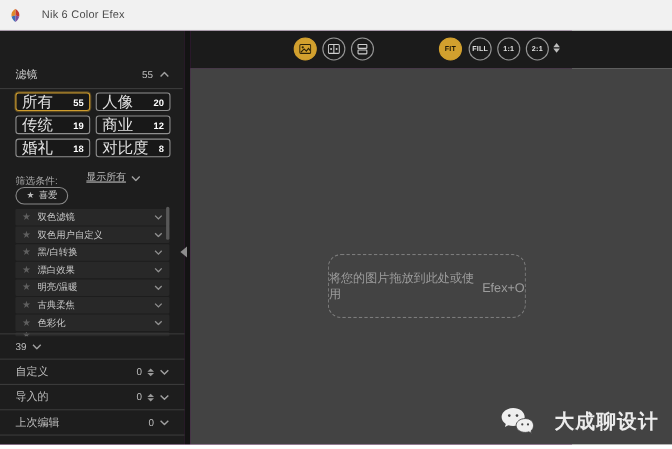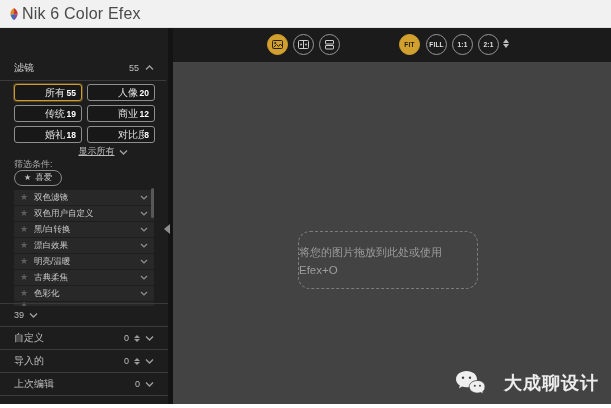--- a/index.html
+++ b/index.html
@@ -2,44 +2,44 @@
 <html><head>
 <meta charset="utf-8">
 <style>
   * { margin:0; padding:0; box-sizing:border-box; }
   html,body { background:#ffffff; }
   body { font-family:"Liberation Sans","DejaVu Sans",sans-serif; }
   .screen { position:relative; width:611px; height:408px; background:#ffffff; overflow:hidden; }
 
   
   .titlebar { position:absolute; left:0; top:0; width:611px; height:28px; background:#f1f1f1; border-bottom:1px solid #e0e0e0; display:flex; align-items:center; padding-left:8px; }
-  .titlebar .app-title { font-size:16px; color:#4a4a4a; margin-left:2px; letter-spacing:.2px; }
+  .titlebar .app-title { font-size:10px; color:#4a4a4a; margin-left:18px; letter-spacing:.2px; }
 
   
   .app { position:absolute; left:0; top:28px; width:520px; height:376px; background:#701a75; }
 
   
   .sidebar { position:absolute; left:0; top:0; width:168px; height:376px; background:#1d1d1d; }
   .gutter { position:absolute; left:168px; top:0; width:5px; height:376px; background:#131313; }
   .collapse-arrow { position:absolute; left:164px; top:196px; width:0; height:0; border-top:5px solid transparent; border-bottom:5px solid transparent; border-right:6px solid #8d8d8d; cursor:pointer; }
 
   .filters-header { position:absolute; left:0; top:32px; width:168px; height:16px; display:flex; align-items:center; padding:0 14px; }
   .filters-header .lbl { font-size:10px; color:#cfcfcf; }
   .filters-header .spacer { flex:1; }
   .filters-header .cnt { font-size:9px; color:#c0c0c0; margin-right:6px; }
 
   .divider { position:absolute; left:0; width:166px; height:1px; background:#3a3a3a; }
 
   .cat-grid { position:absolute; left:14px; top:56px; width:141px; display:grid; grid-template-columns:68px 68px; grid-column-gap:5px; grid-row-gap:4px; }
   .cat-btn { height:17px; background:#181818; border:1px solid #8f8f8f; border-radius:3px; display:flex; align-items:center; padding:0 5px; cursor:pointer; }
   .cat-btn.active { border-color:#cf9d2e; box-shadow:0 0 0 1px rgba(207,157,46,.35); }
-  .cat-btn .c-lbl { font-size:10px; color:#e3e3e3; flex:1; white-space:nowrap; overflow:hidden;margin-left:25px; }
+  .cat-btn .c-lbl { font-size:14px; color:#e3e3e3; flex:1; white-space:nowrap; overflow:hidden; }
   .cat-btn .c-cnt { font-size:8.5px; color:#ffffff; font-weight:bold; }
 
-  .show-all { position:absolute; left:0; top:117px; width:168px; display:flex; justify-content:center; align-items:center; gap:4px; cursor:pointer;padding-left:38px; }
+  .show-all { position:absolute; left:0; top:127px; width:168px; display:flex; justify-content:center; align-items:center; gap:4px; cursor:pointer;padding-left:38px; }
   .show-all .sa-lbl { font-size:9px; color:#bdbdbd; text-decoration:underline; }
 
   .criteria { position:absolute; left:14px; top:130px; font-size:9px; color:#a8a8a8; }
 
   .pills { position:absolute; left:14px; top:142px; display:flex; gap:7px; }
   .pill { height:16px; border:1px solid #8a8a8a; border-radius:9px; display:flex; align-items:center; gap:4px; padding:0 9px; cursor:pointer; background:transparent; }
   .pill .p-ic { color:#bdbdbd; font-size:8px; line-height:1; }
   .pill .p-lbl { font-size:8.5px; color:#d2d2d2; }
 
   .filter-list { position:absolute; left:0; top:162px; width:168px; height:116px; overflow:hidden; }
@@ -66,21 +66,21 @@
   .toolbar { position:absolute; left:173px; top:0; width:438px; height:34px; background:#1b1b1b; }
   .tb-circle { position:absolute; top:6px; width:21px; height:21px; border-radius:50%; border:1px solid #979797; display:flex; align-items:center; justify-content:center; cursor:pointer; background:transparent; }
   .tb-circle.active { background:#d2a02e; border-color:#d2a02e; }
   .tb-circle .z-lbl { font-size:6.5px; color:#e0e0e0; font-weight:bold; letter-spacing:.2px; }
   .tb-circle.active .z-lbl { color:#201a08; }
   .tb-spin { position:absolute; top:11px; display:flex; flex-direction:column; gap:1px; cursor:pointer; }
   .tb-spin i { display:block; width:0; height:0; border-left:3px solid transparent; border-right:3px solid transparent; }
   .tb-spin .up { border-bottom:4px solid #bdbdbd; }
   .tb-spin .dn { border-top:4px solid #bdbdbd; }
 
-  .dropzone { position:absolute; left:125px; top:169px; width:180px; height:58px; border:1px dashed #7c7c7c; border-radius:12px; display:flex; flex-direction:column; justify-content:center; cursor:pointer; }
+  .dropzone { position:absolute; left:125px; top:169px; width:180px; height:58px; border:1px dashed #7c7c7c; border-radius:12px; display:flex; flex-direction:row; align-items:center; justify-content:center; cursor:pointer; }
   .dropzone .dz1 { font-size:11px; color:#9d9d9d; }
   .dropzone .dz2 { font-size:11.5px; color:#9d9d9d; margin-top:4px; }
 
   .watermark { position:absolute; right:12px; bottom:8px; display:flex; align-items:center; gap:19px; }
   .watermark .wm-lbl { font-size:18px; font-weight:bold; color:#ececec; letter-spacing:1px; }
 
   svg { display:block; }
 </style>
 </head>
 <body>

